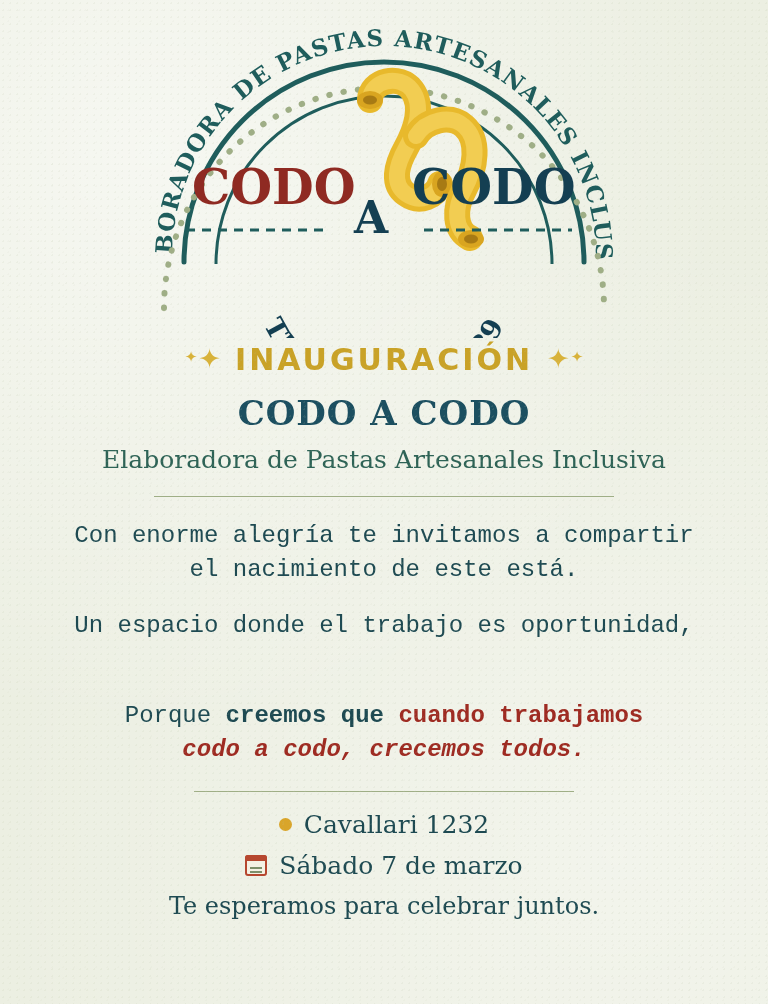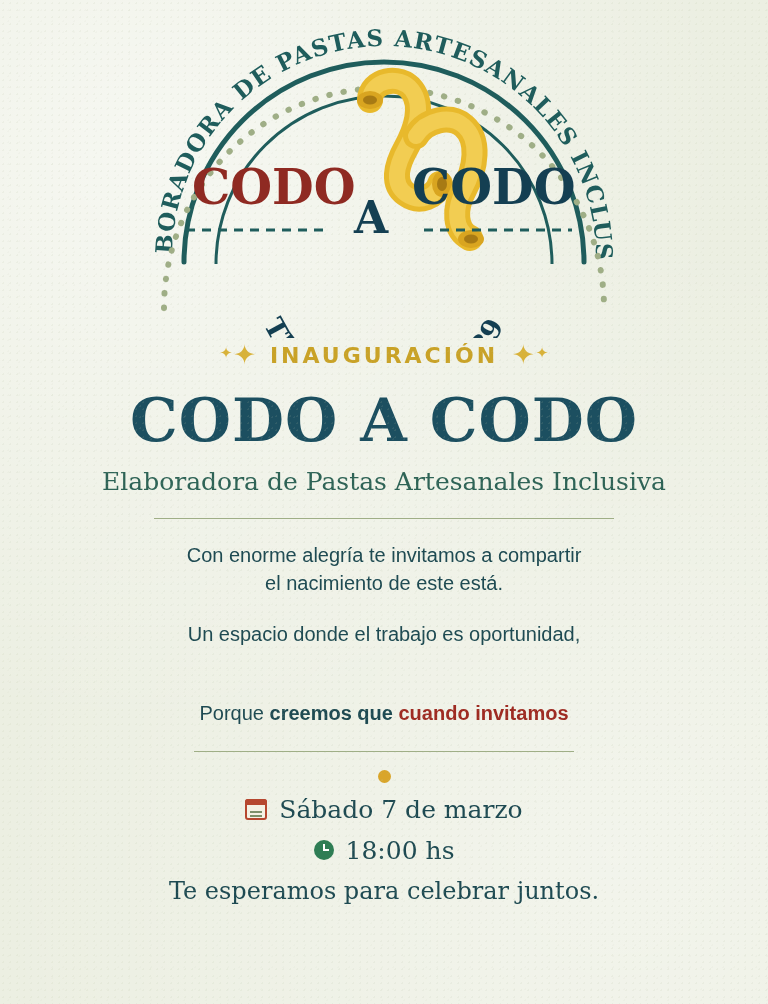--- a/index.html
+++ b/index.html
@@ -55,40 +55,40 @@
     display: flex;
     align-items: center;
     justify-content: center;
     gap: 14px;
     margin-top: 12px;
   }
   .inaug-text {
     font-family: "DejaVu Sans", sans-serif;
     font-weight: bold;
     letter-spacing: 3px;
-    font-size: 22px;
+    font-size: 30px;
     color: #c9a227;
     text-align: center;
   }
   .spark {
     color: #d8b23a;
     line-height: 1;
     display: inline-block;
   }
   .spark .big { font-size: 27px; }
   .spark .small { font-size: 15px; position: relative; top: -6px; }
   .spark.left .small { margin-right: 1px; }
   .spark.right .small { margin-left: 1px; }
 
   
   .main-title {
     text-align: center;
     font-family: "DejaVu Serif", serif;
     font-weight: bold;
-    font-size: 60px;
+    font-size: 34px;
     letter-spacing: 1px;
     color: #1c4f60;
     margin-top: 16px;
   }
   .subtitle {
     text-align: center;
     font-family: "DejaVu Serif", serif;
     font-size: 25px;
     color: #2e6356;
     margin-top: 12px;
@@ -97,23 +97,23 @@
   .rule {
     width: 460px;
     height: 1px;
     background: #9fae86;
     margin: 22px auto 0 auto;
   }
 
   
   .copy {
     text-align: center;
-    font-family: Liberation Sans, sans-serif;
+    font-family: Liberation Mono, monospace;
     color: #1e4a52;
-    font-size: 20px;
+    font-size: 24px;
     line-height: 1.42;
     margin-top: 22px;
   }
   .copy p { margin: 0 0 22px 0; }
   .copy p:last-child { margin-bottom: 0; }
 
   .highlight {
     font-weight: bold;
     color: #1e4a52;
     margin-top: 20px;
@@ -284,34 +284,32 @@
   <div class="copy">
     <p>
       <span>Con enorme alegría te invitamos a compartir</span><br>
       <span>el nacimiento de este está.</span>
     </p>
     <p>
       <span>Un espacio donde el trabajo es oportunidad,</span><br>
       <br>
     </p>
     <p>
-      <span>Porque </span><span class="highlight">creemos que </span><span class="highlight-red">cuando invitamos</span><br>
+      <span>Porque </span><span class="highlight">creemos que </span><span class="highlight-red">cuando trabajamos</span><br>
+      <span class="italic-red">codo a codo, crecemos todos.</span>
     </p>
   </div>
 
   <div class="rule2"></div>
 
   <div class="details">
     <div class="detail-row">
       <span class="pin-dot"></span>
+      <span>Cavallari 1232</span>
     </div>
     <div class="detail-row">
       <span class="cal-icon"></span>
       <span>Sábado 7 de marzo</span>
     </div>
-    <div class="detail-row">
-      <span class="clock-icon"></span>
-      <span>18:00 hs</span>
-    </div>
   </div>
 
   <div class="closing">Te esperamos para celebrar juntos.</div>
 </div>
 
 </body></html>

